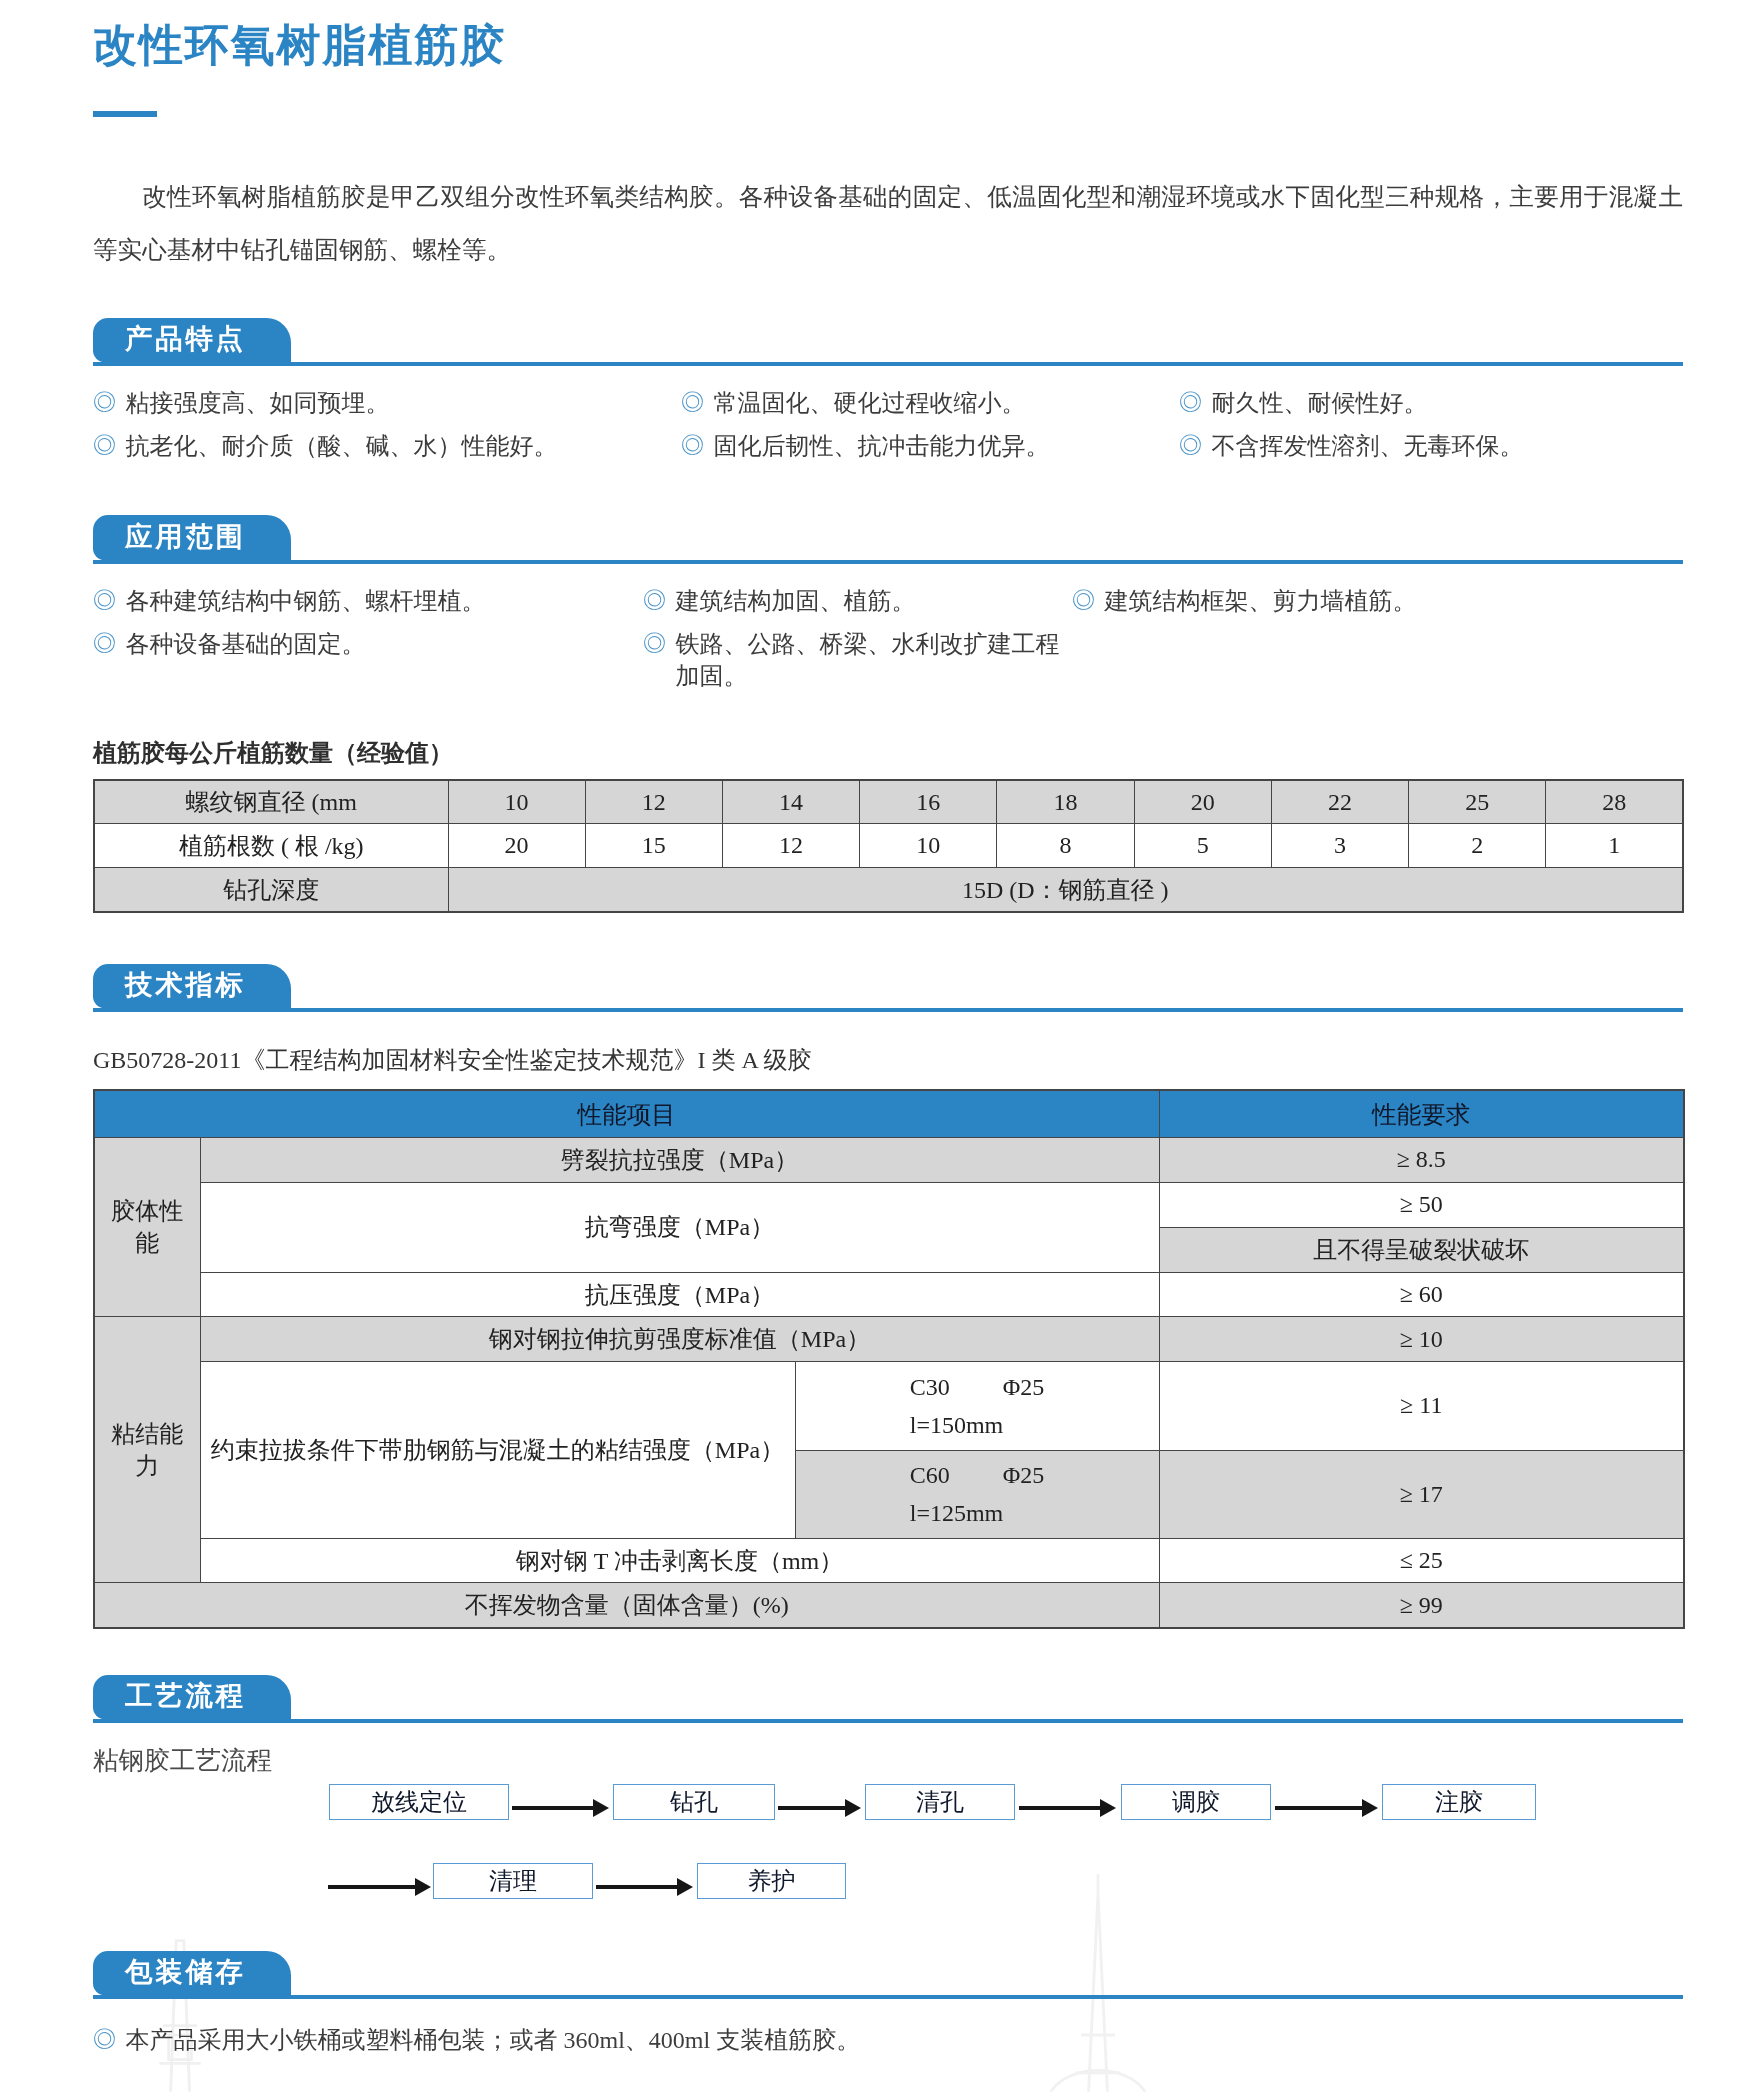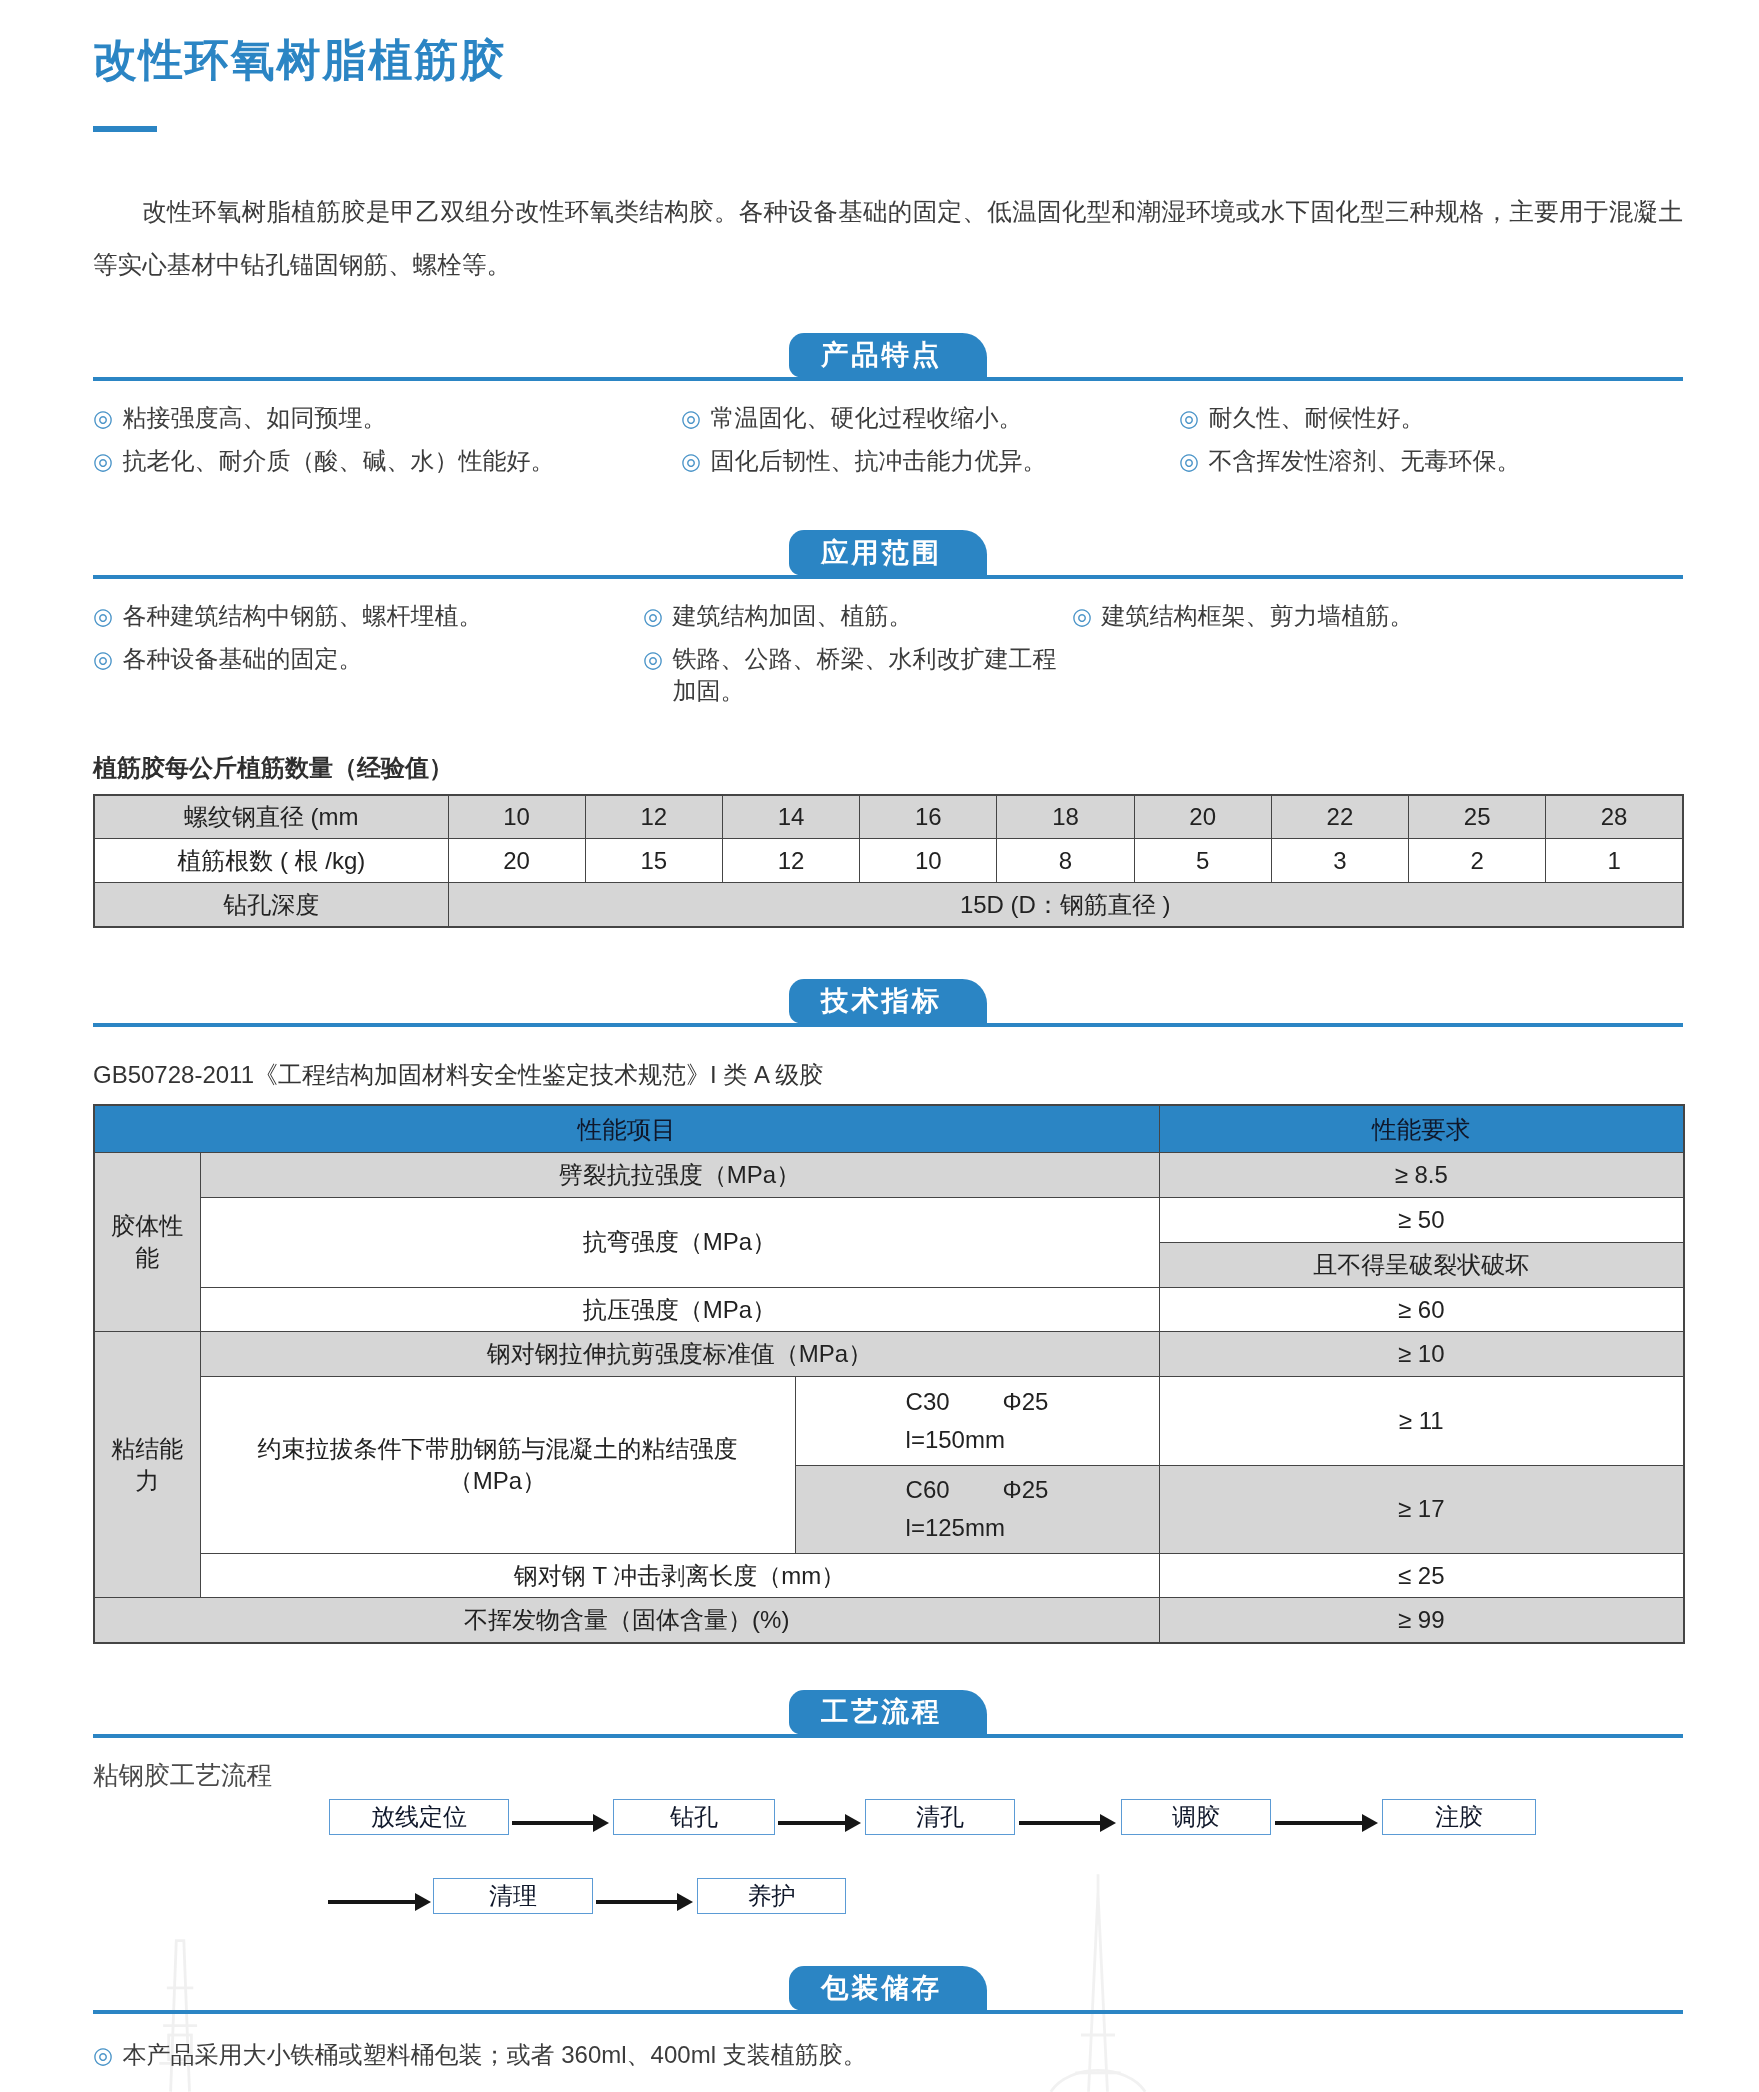--- a/index.html
+++ b/index.html
@@ -9,29 +9,29 @@
     --border-dark:#454545;
     --text:#3a3a3a;
     --box-border:#5b9bd5;
   }
   *{margin:0;padding:0;box-sizing:border-box;}
   body{background:#fff;font-family:"Liberation Sans","DejaVu Sans",sans-serif;}
   .page{
     position:relative;width:1759px;height:2092px;background:#ffffff;
     overflow:hidden;color:var(--text);
   }
-  .content{padding:31px 76px 0 93px;position:relative;z-index:2;}
+  .content{padding:16px 76px 0 93px;position:relative;z-index:2;font-family:Liberation Serif, serif;}
 
   
   .doc-title{color:var(--accent);font-size:44px;font-weight:bold;letter-spacing:1.9px;}
   .title-rule{width:64px;height:5.7px;background:var(--accent);margin-top:36px;}
   .intro{margin-top:53px;font-size:24.6px;line-height:53px;color:#3c3c3c;text-indent:2em;text-align:justify;}
 
   
-  .section-bar{border-bottom:4.7px solid var(--accent);line-height:0;text-align:center;}
+  .section-bar{border-bottom:4.7px solid var(--accent);line-height:0;}
   .section-tab{
     display:inline-block;background:var(--accent);color:#fff;
     font-size:27.4px;font-weight:bold;letter-spacing:2.8px;line-height:27.4px;
     padding:8.5px 45px 8.5px 32px;border-radius:15px 24.6px 0 11.4px;
   }
   .mt-features{margin-top:42px;}
   .mt-apps{margin-top:53px;}
   .mt-tech{margin-top:51px;}
   .mt-process{margin-top:46px;}
   .mt-pack{margin-top:17px;}

